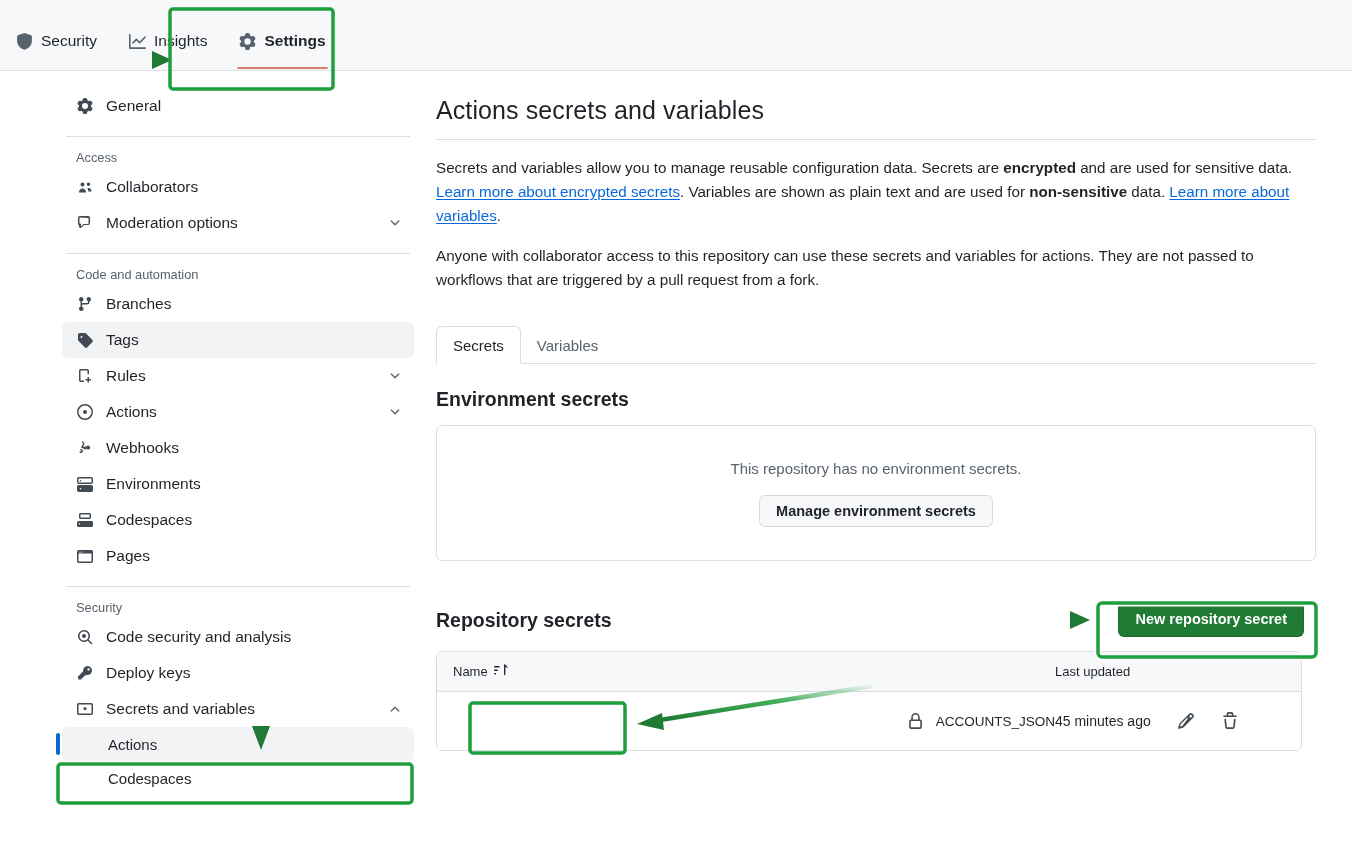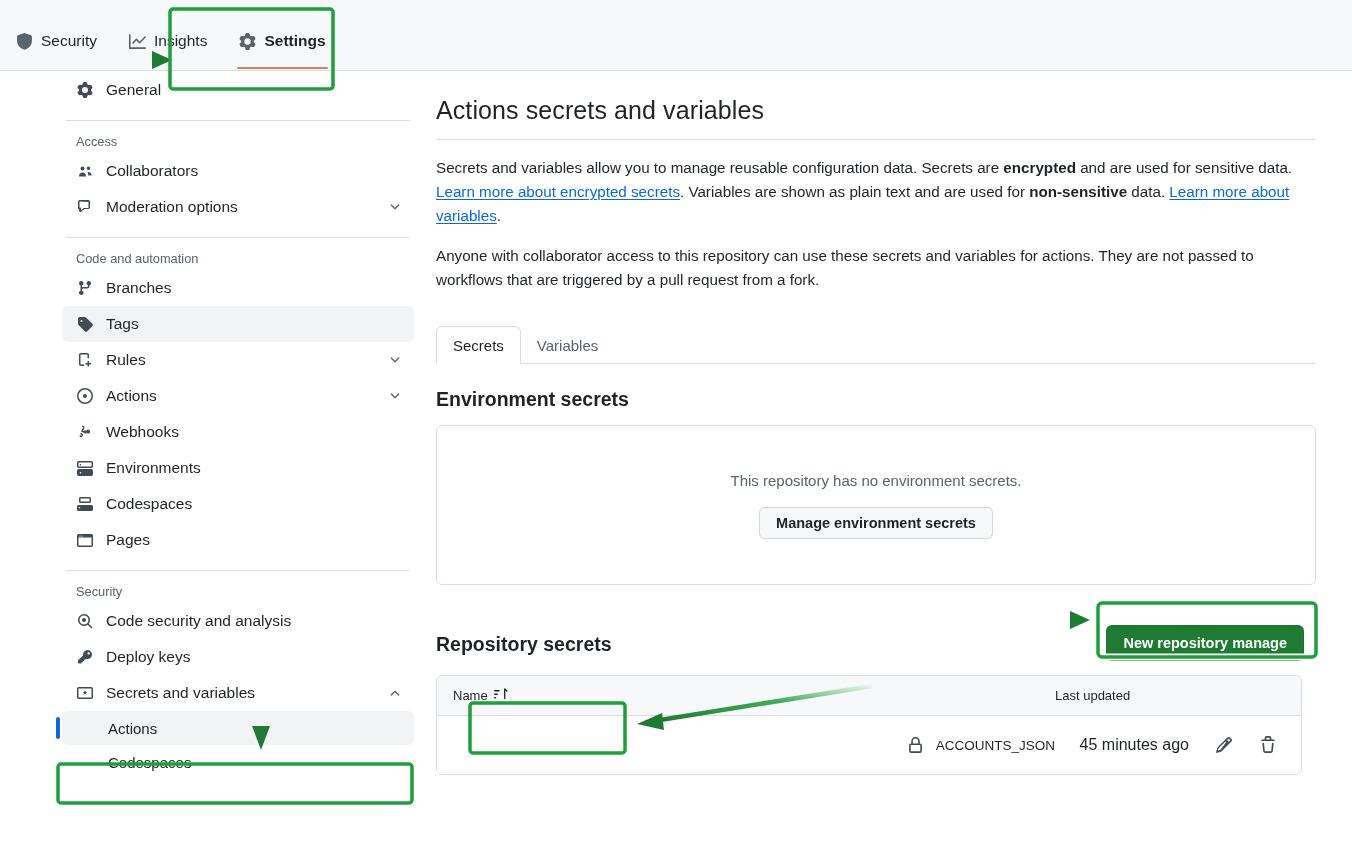--- a/index.html
+++ b/index.html
@@ -28,21 +28,21 @@
   }
   .nav-tab.active { font-weight: 700; }
   .nav-tab.active::after {
     content: ""; position: absolute; left: 14px; right: 14px; bottom: -9px;
     height: 2.5px; background: #d9806b; border-radius: 2px;
   }
   .nav-tab .ico { display: inline-flex; width: 17px; height: 17px; color: #59636e; }
   .nav-tab .ico svg { width: 17px; height: 17px; fill: currentColor; }
 
   
-  .sidebar { position: absolute; left: 62px; top: 72px; width: 352px; }
+  .sidebar { position: absolute; left: 62px; top: 88px; width: 352px; }
   .side-item {
     display: flex; align-items: center; height: 36px;
     padding: 0 12px 0 14px; border-radius: 6px;
     font-size: 15.5px; color: #1f2328; cursor: pointer;
     position: relative;
   }
   .side-item.hl { background: #f2f3f5; }
   .side-item .ico { width: 18px; height: 18px; margin-right: 12px; display: inline-flex; align-items:center; justify-content:center; color:#424a53; flex:0 0 18px;}
   .side-item .ico svg { width: 16px; height: 16px; fill: currentColor; }
   .side-item .lbl { flex: 1; }
@@ -83,21 +83,21 @@
   .utab.active {
     background: #fff; border: 1px solid #d8dee4; border-bottom-color: #fff;
     border-radius: 6px 6px 0 0; z-index: 2;
   }
   .utab.inactive { color: #59636e; }
 
   .sec-title { font-size: 19.5px; font-weight: 600; margin-top: 24px; }
 
   .empty-card {
     margin-top: 14px; border: 1px solid #d8dee4; border-radius: 6px;
-    height: 160px; display: flex; flex-direction: column;
+    height: 136px; display: flex; flex-direction: column;
     align-items: center; justify-content: center; gap: 18px;
   }
   .empty-text { font-size: 15px; color: #59636e; }
   .btn-grey {
     background: #f6f8fa; border: 1px solid rgba(31,35,40,.15); border-radius: 6px;
     padding: 7px 16px; font-size: 14.5px; font-weight: 600; color: #1f2328; cursor: pointer;
     font-family: "Liberation Sans", sans-serif;
   }
 
   .repo-head { margin-top: 42px; position: relative; height: 34px; }
@@ -115,21 +115,21 @@
     border-bottom: 1px solid #d8dee4; font-size: 13px; color: #1f2328; padding: 0 16px;
   }
   .th-name { flex: 1; display: flex; align-items: center; gap: 6px; cursor: pointer; }
   .th-name svg { width: 14px; height: 14px; fill: #1f2328; }
   .th-upd { width: 230px; }
   .trow { display: flex; align-items: center; height: 58px; padding: 0 16px; background:#fff; }
   .tr-name { flex: 1; display: flex; align-items: center; gap: 12px; font-size: 14px; justify-content: flex-end; }
   .tr-name .lockico { width: 17px; height: 17px; color:#424a53; }
   .tr-name .lockico svg { width: 17px; height: 17px; fill: currentColor; }
   .secret-name { font-size: 13.5px; color: #1f2328; font-family: "Liberation Sans", sans-serif; }
-  .tr-upd { width: 230px; display: flex; align-items: center; justify-content: flex-end; gap: 26px; font-size: 16px; color: #1f2328; padding-right: 8px;}
+  .tr-upd { width: 230px; display: flex; align-items: center; justify-content: flex-start; gap: 26px; font-size: 14px; color: #1f2328; padding-right: 8px;}
   .iconbtn { width: 18px; height: 18px; color: #424a53; cursor: pointer; }
   .iconbtn svg { width: 18px; height: 18px; fill: currentColor; }
 
   
   .anno { position: absolute; left: 0; top: 0; width: 1352px; height: 844px; pointer-events: none; }
 </style>
 </head>
 <body>
 
 <div id="page">
@@ -359,21 +359,21 @@
 
     <div class="sec-title">Environment secrets</div>
 
     <div class="empty-card">
       <div class="empty-text">This repository has no environment secrets.</div>
       <button class="btn-grey">Manage environment secrets</button>
     </div>
 
     <div class="repo-head">
       <div class="sec-title">Repository secrets</div>
-      <button class="btn-green">New repository manage</button>
+      <button class="btn-green">New repository secret</button>
     </div>
 
     <div class="table">
       <div class="thead">
         <div class="th-name">
           <span>Name</span>
           <span>
             <svg viewBox="0 0 16 16">
                 <path d="M0 4.25A.75.75 0 0 1 .75 3.5h5a.75.75 0 0 1 0 1.5h-5A.75.75 0 0 1 0 4.25Zm0 4A.75.75 0 0 1 .75 7.5h3a.75.75 0 0 1 0 1.5h-3A.75.75 0 0 1 0 8.25Zm0 4a.75.75 0 0 1 .75-.75h1a.75.75 0 0 1 0 1.5h-1a.75.75 0 0 1-.75-.75ZM11.5 2.25a.75.75 0 0 1 1.28-.53l2.5 2.5a.75.75 0 0 1-1.06 1.06l-1.22-1.22v9.19a.75.75 0 0 1-1.5 0Z"></path>
               </svg>

